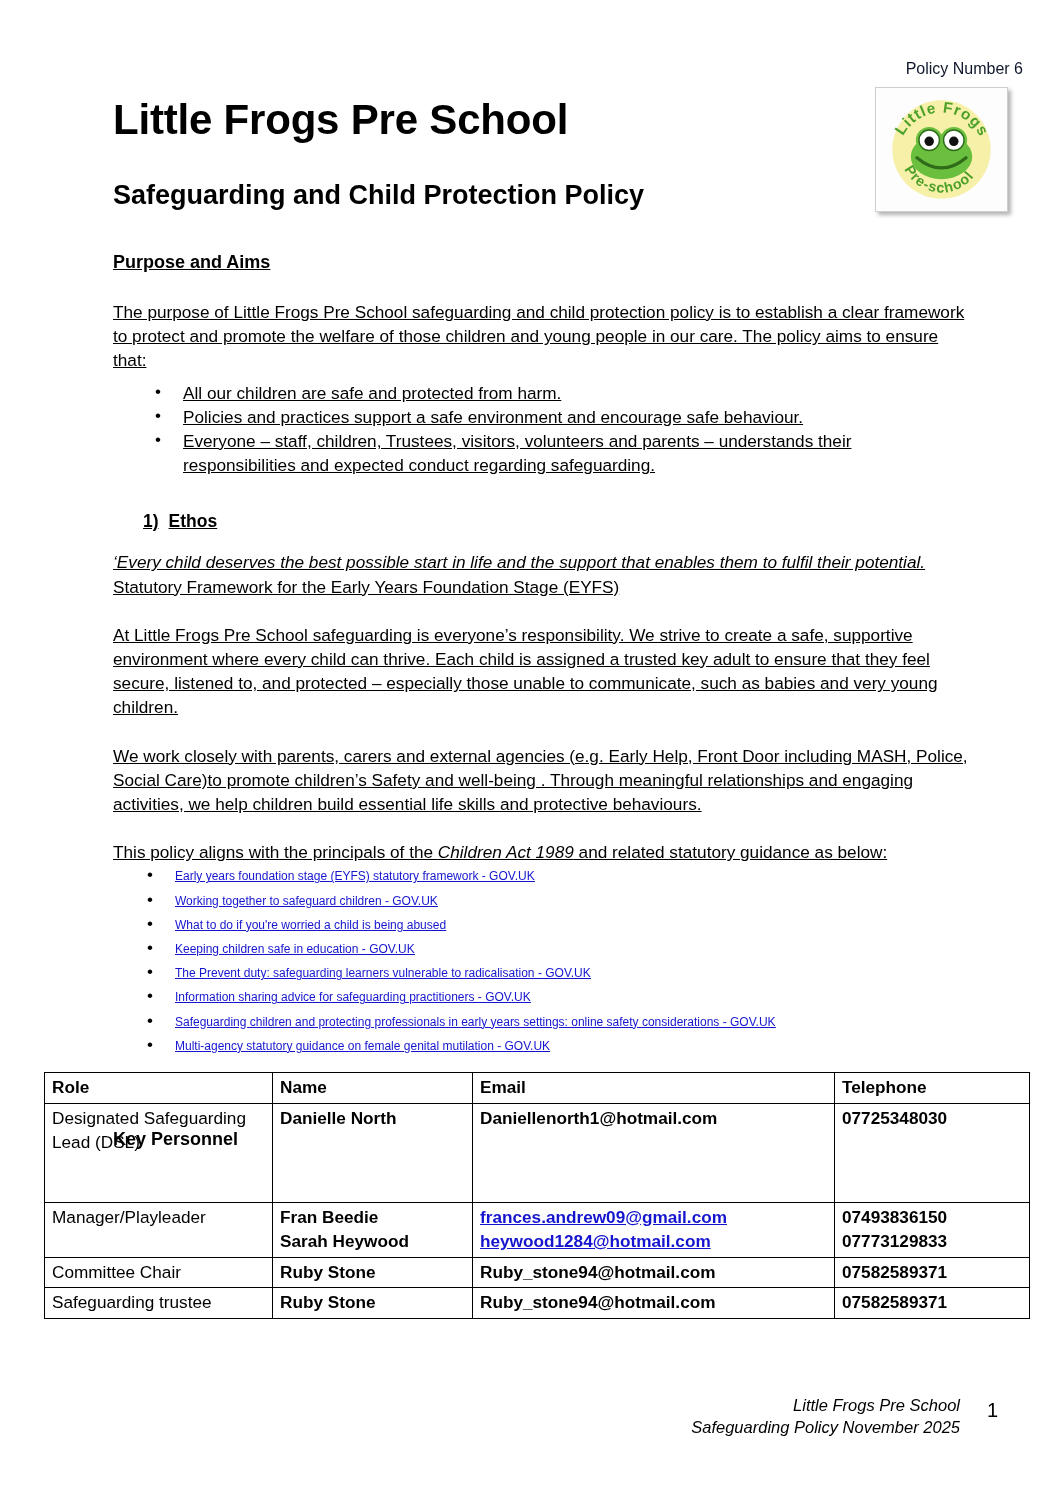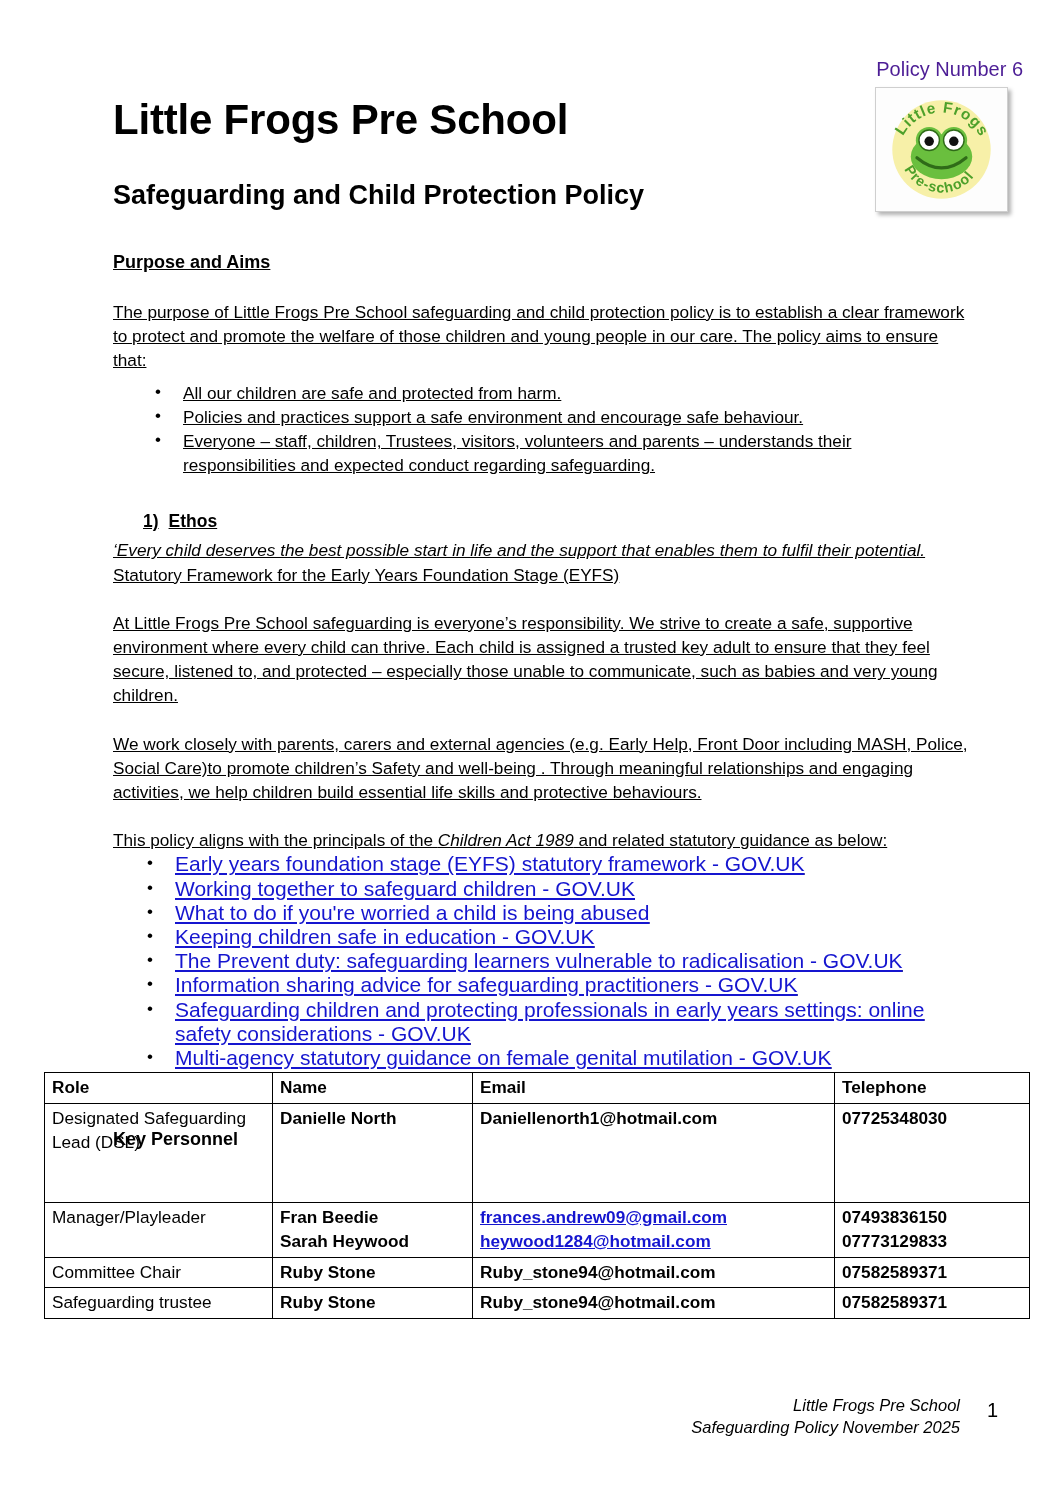--- a/index.html
+++ b/index.html
@@ -19,23 +19,23 @@
     background: #ffffff;
     overflow: hidden;
     box-sizing: border-box;
   }
 
   
   .policy-number {
     position: absolute;
     top: 60px;
     right: 35px;
-    font-size: 20px;
+    font-size: 16px;
     line-height: 18px;
-    color: #4c1d95;
+    color: #0f172a;
     white-space: nowrap;
   }
 
   .logo-box {
     position: absolute;
     top: 87px;
     left: 875px;
     width: 133px;
     height: 125px;
     background: #fdfdfd;
@@ -106,34 +106,34 @@
     top: -1px;
     font-size: 17px;
     line-height: 24.2px;
   }
 
   .numbered-head {
     font-size: 17.5px;
     font-weight: bold;
     line-height: 24px;
     padding-left: 30px;
-    margin: 0 0 5px 0;
+    margin: 0 0 17px 0;
   }
   .numbered-head .num { margin-right: 10px; }
 
   .quote-ital { font-style: italic; }
 
   ul.links {
     list-style: none;
     margin: 0;
     padding: 0;
   }
   ul.links li {
     position: relative;
-    font-size: 21px;
+    font-size: 12px;
     line-height: 24.2px;
     padding-left: 62px;
     margin: 0;
   }
   ul.links li::before {
     content: "\2022";
     position: absolute;
     left: 34px;
     top: -1px;
     color: #000;

